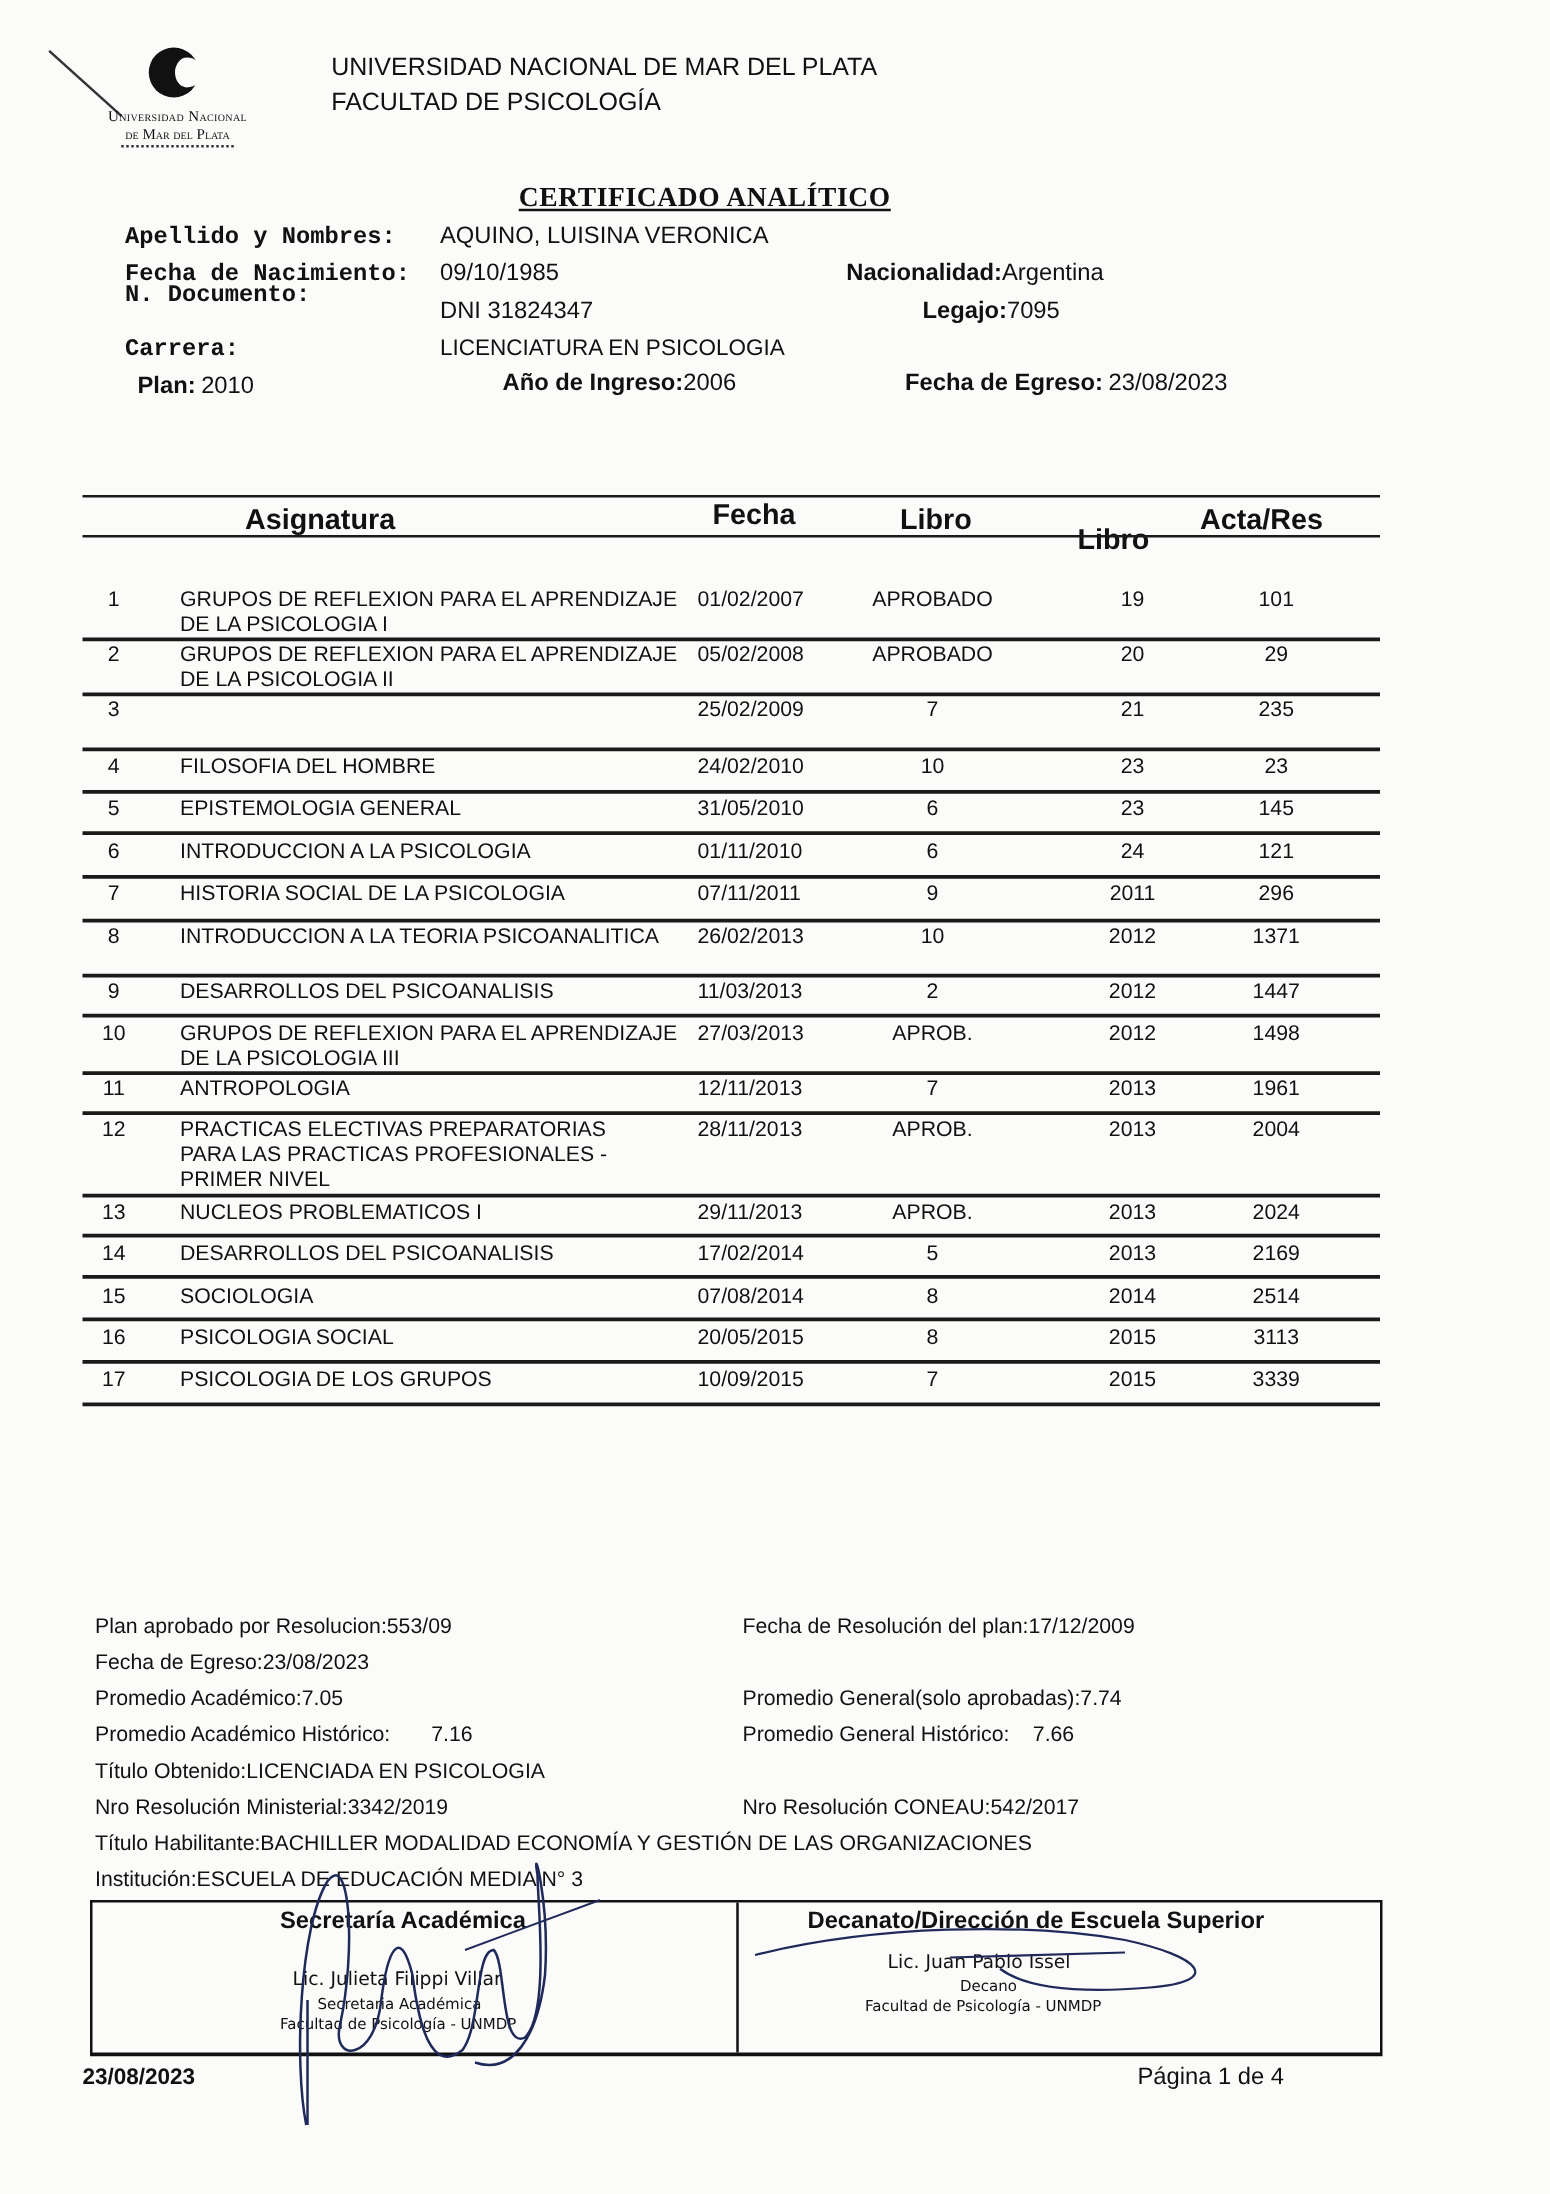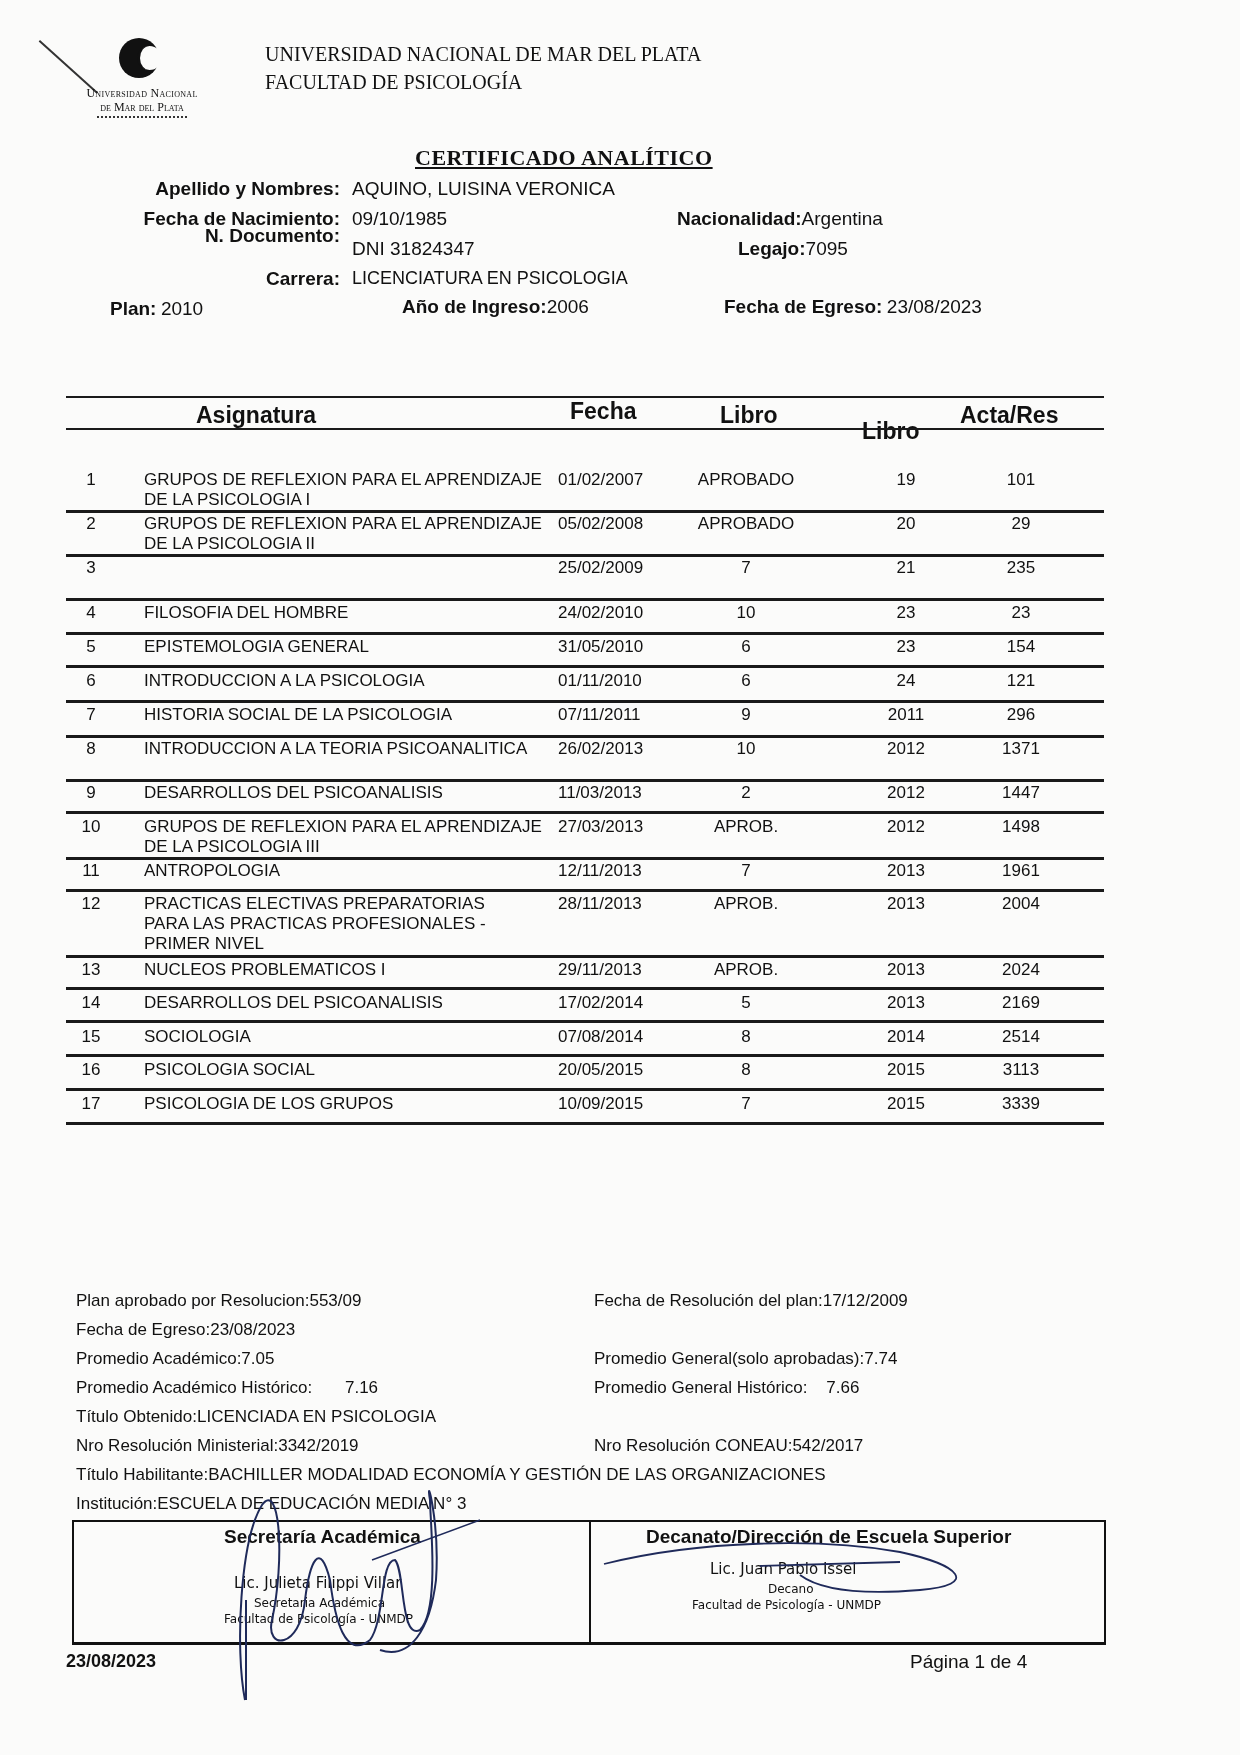--- a/index.html
+++ b/index.html
@@ -9,25 +9,25 @@
   }
   .abs { position:absolute; }
   
   .logo { left:62px; top:30px; width:160px; height:100px; }
   .logo .mark { position:absolute; left:57px; top:8px; width:40px; height:40px; border-radius:50%; background:#111; }
   .logo .mark:after { content:""; position:absolute; left:18px; top:8px; width:22px; height:24px; border-radius:50%; background:#fbfbfa; border-left:3px solid #111; }
   .logo .line1 { position:absolute; left:0; top:56px; width:160px; text-align:center; font-family:"Liberation Serif", serif; font-size:12px; font-variant:small-caps; letter-spacing:0.3px; }
   .logo .line2 { position:absolute; left:0; top:70px; width:160px; text-align:center; font-family:"Liberation Serif", serif; font-size:12px; font-variant:small-caps; }
   .logo .dots { position:absolute; left:35px; top:86px; width:90px; border-top:2px dotted #333; }
   .pen { left:40px; top:40px; width:78px; height:2px; background:#333; transform-origin:0 0; transform:rotate(42deg); }
-  .inst { left:265px; top:40px; font-size:20px; line-height:28px;font-family:Liberation Serif, serif; }
+  .inst { left:265px; top:40px; font-size:20px; line-height:28px; }
   .title { left:415px; top:145px; font-family:"Liberation Serif", serif; font-weight:bold; font-size:22px; text-decoration:underline; letter-spacing:0.5px; }
   .lbl { font-weight:bold; font-size:19px; }
   .val { font-size:19px; }
-  .r { text-align:right; }
+  .r { text-align:left;font-family:Liberation Mono, monospace; }
   
   .hline { position:absolute; left:66px; width:1038px; height:2px; background:#1a1a1a; }
   .th { position:absolute; font-weight:bold; font-size:23px; }
   .row { position:absolute; left:66px; width:1038px; font-size:17px; line-height:20px; }
   .row .n { position:absolute; left:0; width:50px; text-align:center; }
   .row .a { position:absolute; left:78px; width:400px; }
   .row .f { position:absolute; left:492px; }
   .row .no { position:absolute; left:620px; width:120px; text-align:center; }
   .row .l { position:absolute; left:800px; width:80px; text-align:center; }
   .row .ac { position:absolute; left:900px; width:110px; text-align:center; }
@@ -132,21 +132,21 @@
     <span class="l">23</span>
     <span class="ac">23</span>
     <div class="sep" style="top:29px;"></div>
   </div>
   <div class="row" style="top:637px;height:30px;">
     <span class="n">5</span>
     <span class="a">EPISTEMOLOGIA GENERAL</span>
     <span class="f">31/05/2010</span>
     <span class="no">6</span>
     <span class="l">23</span>
-    <span class="ac">154</span>
+    <span class="ac">145</span>
     <div class="sep" style="top:28px;"></div>
   </div>
   <div class="row" style="top:671px;height:30px;">
     <span class="n">6</span>
     <span class="a">INTRODUCCION A LA PSICOLOGIA</span>
     <span class="f">01/11/2010</span>
     <span class="no">6</span>
     <span class="l">24</span>
     <span class="ac">121</span>
     <div class="sep" style="top:29px;"></div>

